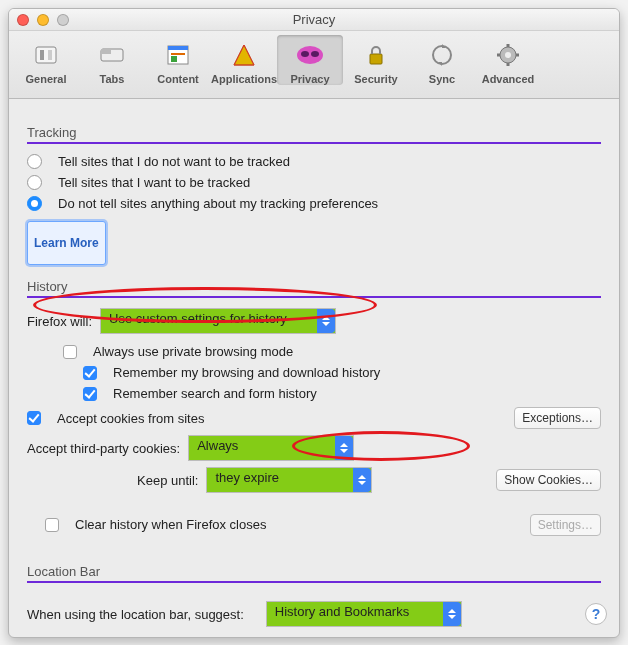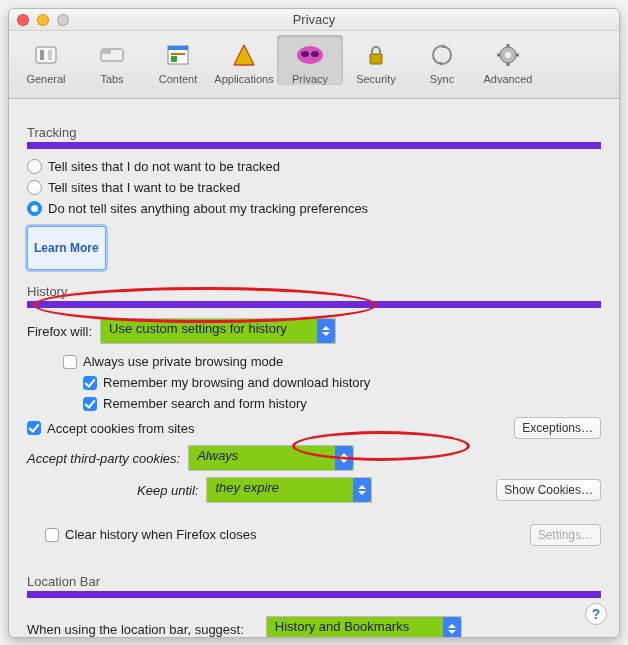--- a/index.html
+++ b/index.html
@@ -39,20 +39,21 @@
   .tl.min   { background: #febc2e; }
   .tl.max   { background: #cfcfcf; }
 
   .toolbar {
     height: 68px;
     background: linear-gradient(#efefef, #e2e2e2);
     border-bottom: 1px solid #b9b9b9;
     display: flex;
     align-items: flex-start;
     padding: 4px 4px 0 4px;
+    font-weight: bold;
   }
   .tool {
     width: 66px;
     text-align: center;
     font-size: 11px;
     color: #555;
     padding-top: 4px;
     border-radius: 4px;
   }
   .tool.active {
@@ -65,29 +66,29 @@
     font-size: 24px;
   }
   .tool-label { }
 
   .content {
     padding: 12px 18px 12px 18px;
   }
   .section-title {
     color: #555;
     padding-bottom: 2px;
-    border-bottom: 7px solid #6d28d9;
+    border-bottom: 2px solid #6d28d9;
     margin-bottom: 10px;
     margin-top: 14px;
   }
 
   .radio-row, .check-row {
     display: flex;
     align-items: center;
-    gap: 6px;
+    gap: 16px;
     margin: 6px 0;
   }
   .radio-row .radio {
     width: 15px; height: 15px; border-radius: 50%;
     border: 1px solid #9a9a9a; background: #fff;
     display: inline-block; position: relative;
   }
   .radio.checked::after {
     content: ""; position: absolute; inset: 3px;
     border-radius: 50%; background: #fff;
@@ -151,21 +152,21 @@
     border-radius: 4px;
     background: linear-gradient(#ffffff,#f2f2f2);
     padding: 2px 7px;
     font-size: 12px;
     color: #333;
   }
   .mac-btn.disabled { color: #aaa; background: #f6f6f6; }
 
   .indent-1 { margin-left: 36px; }
   .indent-2 { margin-left: 56px; }
-  .indent-3 { margin-left: 110px; font-style: italic; }
+  .indent-3 { margin-left: 110px; }
 
   .between {
     display: flex; align-items: center; justify-content: space-between;
     margin: 6px 0;
   }
 
   .help {
     position: absolute; right: 12px; bottom: 12px;
     width: 22px; height: 22px; border-radius: 50%;
     border: 1px solid #bcbcbc; background: #fff;

